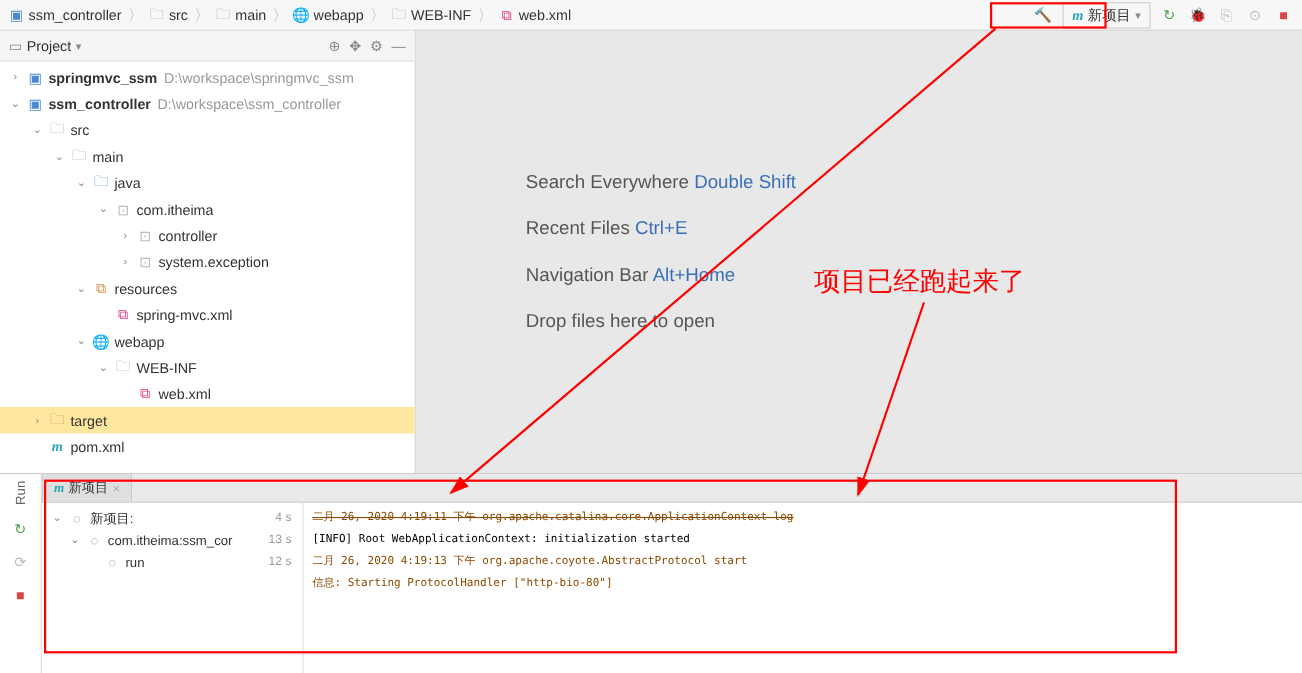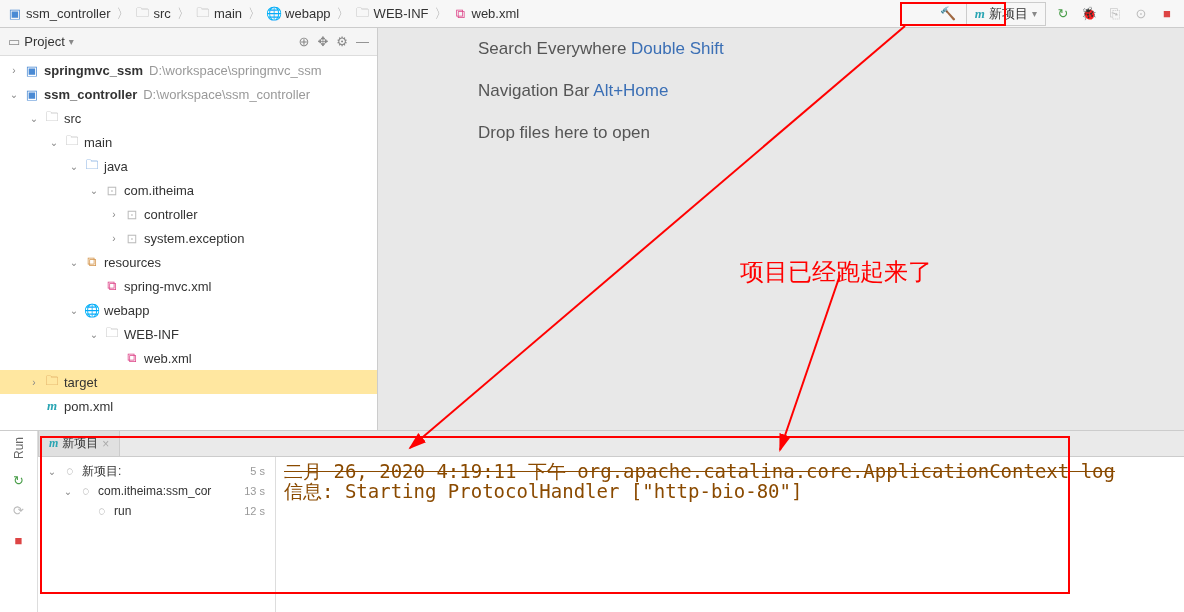--- a/index.html
+++ b/index.html
@@ -17,33 +17,33 @@
 .sidebar-header { height: 28px; display: flex; align-items: center; padding: 0 8px; border-bottom: 1px solid #ddd; background: #f5f5f5; }
 .sidebar-title { flex: 1; display: flex; align-items: center; gap: 4px; }
 .sidebar-tools { display: flex; gap: 8px; color: #888; }
 .tree { flex: 1; overflow: auto; padding-top: 2px; font-size: 13px; }
 .tree-row { display: flex; align-items: center; height: 24px; cursor: pointer; white-space: nowrap; }
 .tree-row.sel { background: #ffe7a0; }
 .arrow { width: 12px; color: #888; font-size: 10px; text-align: center; }
 .t-icon { width: 16px; height: 16px; margin: 0 4px; display: inline-flex; align-items: center; justify-content: center; }
 .bold { font-weight: bold; }
 .path { color: #999; margin-left: 6px; }
-.editor-area { flex: 1; background: #e8e8e8; position: relative; display: flex; flex-direction: column; justify-content: flex-start; padding-left: 100px; }
+.editor-area { flex: 1; background: #e8e8e8; position: relative; display: flex; flex-direction: column; justify-content: center; padding-left: 100px; }
 .hint-row { font-size: 17px; color: #555; margin: 11px 0; }
 .hint-key { color: #3b6fb5; }
 .run-panel { height: 182px; border-top: 1px solid #ccc; display: flex; background: #fff; }
 .run-left-gutter { width: 38px; border-right: 1px solid #ddd; display: flex; flex-direction: column; align-items: center; padding-top: 6px; gap: 12px; }
 .run-tab-area { flex: 1; display: flex; flex-direction: column; }
 .run-tabs { height: 26px; display: flex; align-items: flex-end; background: #eaeaea; border-bottom: 1px solid #ccc; }
 .run-tab { padding: 4px 10px; background: #e0e0e0; border: 1px solid #ccc; border-bottom: none; display: flex; align-items: center; gap: 4px; font-size: 12px; }
 .run-body { flex: 1; display: flex; }
 .run-tree { width: 238px; border-right: 1px solid #ddd; padding: 4px; font-size: 12px; }
 .run-tree-row { display: flex; align-items: center; height: 20px; }
 .run-time { margin-left: auto; color: #999; padding-right: 6px; font-size: 11px; }
-.run-console { flex: 1; padding: 4px 8px; font-family: Consolas, monospace; font-size: 19px; line-height: 20px; overflow: hidden; }
+.run-console { flex: 1; padding: 4px 8px; font-family: Consolas, monospace; font-size: 10px; line-height: 20px; overflow: hidden; }
 .truncated { color: #8a4a00; text-decoration: line-through; text-decoration-color: #8a4a00; }
 .brown { color: #8a4a00; }
 .black { color: #000; }
 .red-box { position: absolute; border: 2px solid red; pointer-events: none; }
 .red-text { position: absolute; color: red; font-size: 24px; font-weight: normal; pointer-events: none; }
 svg.arrow-line { position: absolute; pointer-events: none; }
 .folder-blue { color: #4a8ad4; }
 .folder-gray { color: #aaa; }
 .folder-orange { color: #d4944a; }
 .m-icon { color: #2aa5b3; font-style: italic; font-weight: bold; font-family: serif; }
@@ -235,20 +235,21 @@
           <span class="arrow"></span>
           <span class="t-icon">
             <span class="m-icon">m</span>
           </span>
           <span class="">pom.xml</span>
         </div>
       </div>
   </div>
   <div class="editor-area" id="hints">
       <div class="hint-row"><span>Search Everywhere </span><span class="hint-key">Double Shift</span></div>
+      <div class="hint-row"><span>Recent Files </span><span class="hint-key">Ctrl+E</span></div>
       <div class="hint-row"><span>Navigation Bar </span><span class="hint-key">Alt+Home</span></div>
       <div class="hint-row"><span>Drop files here to open</span></div>
     </div>
 </div>
 
 <div class="run-panel">
   <div class="run-left-gutter">
     <span class="run-gutter-label">Run</span>
     <span class="tb-icon green-tri">↻</span>
     <span class="tb-icon" style="color:#bbb">⟳</span>
@@ -263,50 +264,52 @@
       </div>
     </div>
     <div class="run-body">
       <div class="run-tree" id="runtree">
           <div class="run-tree-row" style="padding-left: 4px;">
             <span class="arrow">⌄</span>
             <span class="t-icon">
               <span class="spin">◌</span>
             </span>
             <span>新项目:</span>
-            <span class="run-time">5 s</span>
+            <span class="run-time">4 s</span>
           </div>
           <div class="run-tree-row" style="padding-left: 20px;">
             <span class="arrow">⌄</span>
             <span class="t-icon">
               <span class="spin">◌</span>
             </span>
             <span>com.itheima:ssm_cor</span>
             <span class="run-time">13 s</span>
           </div>
           <div class="run-tree-row" style="padding-left: 36px;">
             <span class="arrow"></span>
             <span class="t-icon">
               <span class="spin">◌</span>
             </span>
             <span>run</span>
             <span class="run-time">12 s</span>
           </div>
         </div>
       <div class="run-console" id="console">
           <div class="truncated">二月 26, 2020 4:19:11 下午 org.apache.catalina.core.ApplicationContext log</div>
+          <div class="black">[INFO] Root WebApplicationContext: initialization started</div>
+          <div class="brown">二月 26, 2020 4:19:13 下午 org.apache.coyote.AbstractProtocol start</div>
           <div class="brown">信息: Starting ProtocolHandler ["http-bio-80"]</div>
         </div>
     </div>
   </div>
 </div>
 
 <div class="red-box" style="left:900px;top:2px;width:106px;height:24px"></div>
 <div class="red-box" style="left:40px;top:436px;width:1030px;height:158px"></div>
-<div class="red-text" style="left:740px;top:256px">项目已经跑起来了</div>
+<div class="red-text" style="left:740px;top:240px">项目已经跑起来了</div>
 <svg class="arrow-line" style="left:0;top:0" width="1184" height="612">
   <defs>
       <marker id="ah" markerWidth="10" markerHeight="10" refX="8" refY="3" orient="auto">
         <path d="M0,0 L0,6 L9,3 z" fill="red"></path>
       </marker>
     </defs>
   <line x1="905" y1="26" x2="410" y2="448" stroke="red" stroke-width="2" marker-end="url(#ah)"></line>
   <line x1="840" y1="275" x2="780" y2="450" stroke="red" stroke-width="2" marker-end="url(#ah)"></line>
 </svg>
 

